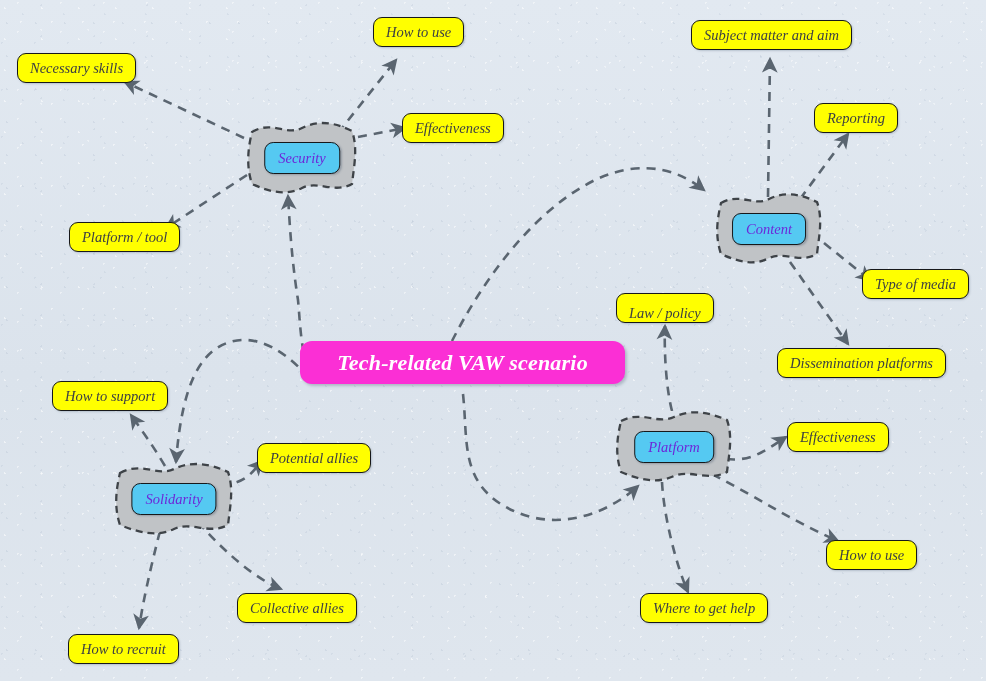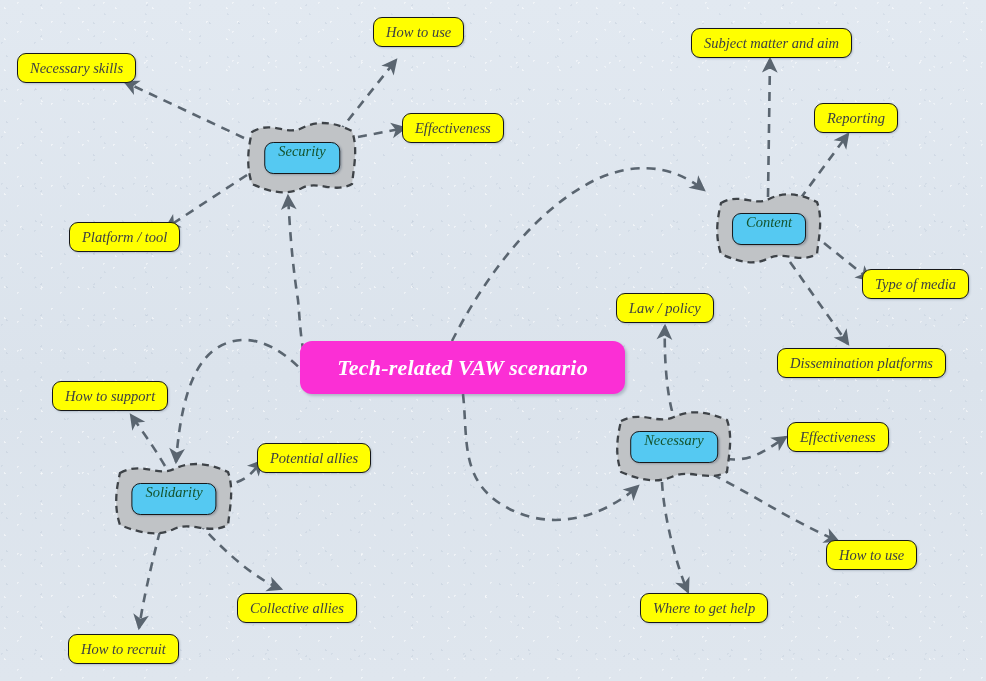--- a/index.html
+++ b/index.html
@@ -75,25 +75,26 @@
     height: 100%;
   }
   .branch .pill {
     position: absolute;
     left: 50%;
     top: 50%;
     transform: translate(-50%, -50%);
     background: #55c9f2;
     border: 1.6px solid #17181a;
     border-radius: 9px;
-    color: #14532d;
+    color: #6d28d9;
     font-style: italic;
     font-size: 14.5px;
     height: 30px;
     display: flex;
+    align-items: center;
     justify-content: center;
     padding: 0 13px;
     white-space: nowrap;
     box-shadow: 1px 1px 2px rgba(70,85,105,0.35);
   }
 </style>
 </head>
 <body>
 
 <div id="canvas">
@@ -126,21 +127,21 @@
       <path d="M198,522 C228,556 258,580 281,589"></path>
       <path d="M160,531 C150,570 143,602 139,628"></path>
 
       <path d="M307,368 C300,340 300,320 298,300 C292,262 290,230 288,196"></path>
       <path d="M452,341 C480,286 530,212 595,180 C648,155 685,175 704,190"></path>
       <path d="M463,394 C468,440 460,480 504,506 C556,536 610,512 638,486"></path>
       <path d="M309,378 C276,340 242,330 214,350 C190,368 180,410 176,462"></path>
     </g>
   </svg>
 
-  <div class="node central" style="left:300px; top:341px; width:325px; height:53px;">
+  <div class="node central" style="left:300px; top:341px; width:325px; height:43px;">
     <span>Tech-related VAW scenario</span>
   </div>
 
   <div class="branch" style="left:242px; top:118px; width:120px; height:80px;">
     <svg class="cloud" viewBox="0 0 120 80" preserveAspectRatio="none">
       <path d="M10,14 C30,2 44,18 60,10 C76,2 92,4 110,13 C116,30 112,48 110,66
                C92,76 76,62 60,70 C44,78 28,74 10,66 C4,48 6,30 10,14 Z" fill="#c0c3c6" stroke="#3e4348" stroke-width="2.3" stroke-dasharray="7 5"></path>
     </svg>
     <div class="pill">
       <span>Security</span>
@@ -156,21 +157,21 @@
       <span>Content</span>
     </div>
   </div>
 
   <div class="branch" style="left:611px; top:408px; width:126px; height:78px;">
     <svg class="cloud" viewBox="0 0 126 78" preserveAspectRatio="none">
       <path d="M10,13 C31,2 46,17 63,9 C80,1 97,4 116,12 C122,29 118,46 116,64
                C97,74 80,61 63,68 C46,76 29,72 10,64 C4,46 6,30 10,13 Z" fill="#c0c3c6" stroke="#3e4348" stroke-width="2.3" stroke-dasharray="7 5"></path>
     </svg>
     <div class="pill">
-      <span>Necessary</span>
+      <span>Platform</span>
     </div>
   </div>
 
   <div class="branch" style="left:110px; top:459px; width:128px; height:80px;">
     <svg class="cloud" viewBox="0 0 128 80" preserveAspectRatio="none">
       <path d="M10,14 C32,2 47,18 64,10 C81,2 99,4 118,13 C124,30 120,48 118,66
                C99,76 81,62 64,70 C47,78 30,74 10,66 C4,48 6,31 10,14 Z" fill="#c0c3c6" stroke="#3e4348" stroke-width="2.3" stroke-dasharray="7 5"></path>
     </svg>
     <div class="pill">
       <span>Solidarity</span>
@@ -183,34 +184,34 @@
   <div class="node leaf" style="left:402px; top:113px;">
     <span>Effectiveness</span>
   </div>
   <div class="node leaf" style="left:17px; top:53px;text-align:center;">
     <span>Necessary skills</span>
   </div>
   <div class="node leaf" style="left:69px; top:222px;">
     <span>Platform / tool</span>
   </div>
 
-  <div class="node leaf" style="left:691px; top:28px;">
+  <div class="node leaf" style="left:691px; top:20px;">
     <span>Subject matter and aim</span>
   </div>
   <div class="node leaf" style="left:814px; top:103px;">
     <span>Reporting</span>
   </div>
   <div class="node leaf" style="left:862px; top:269px;">
     <span>Type of media</span>
   </div>
   <div class="node leaf" style="left:777px; top:348px;">
     <span>Dissemination platforms</span>
   </div>
 
-  <div class="node leaf" style="left:616px; top:293px;">
+  <div class="node leaf" style="left:616px; top:293px;align-items:flex-end;">
     <span>Law / policy</span>
   </div>
   <div class="node leaf" style="left:787px; top:422px;">
     <span>Effectiveness</span>
   </div>
   <div class="node leaf" style="left:826px; top:540px;">
     <span>How to use</span>
   </div>
   <div class="node leaf" style="left:627px; top:593px;margin-left:13px;">
     <span>Where to get help</span>

